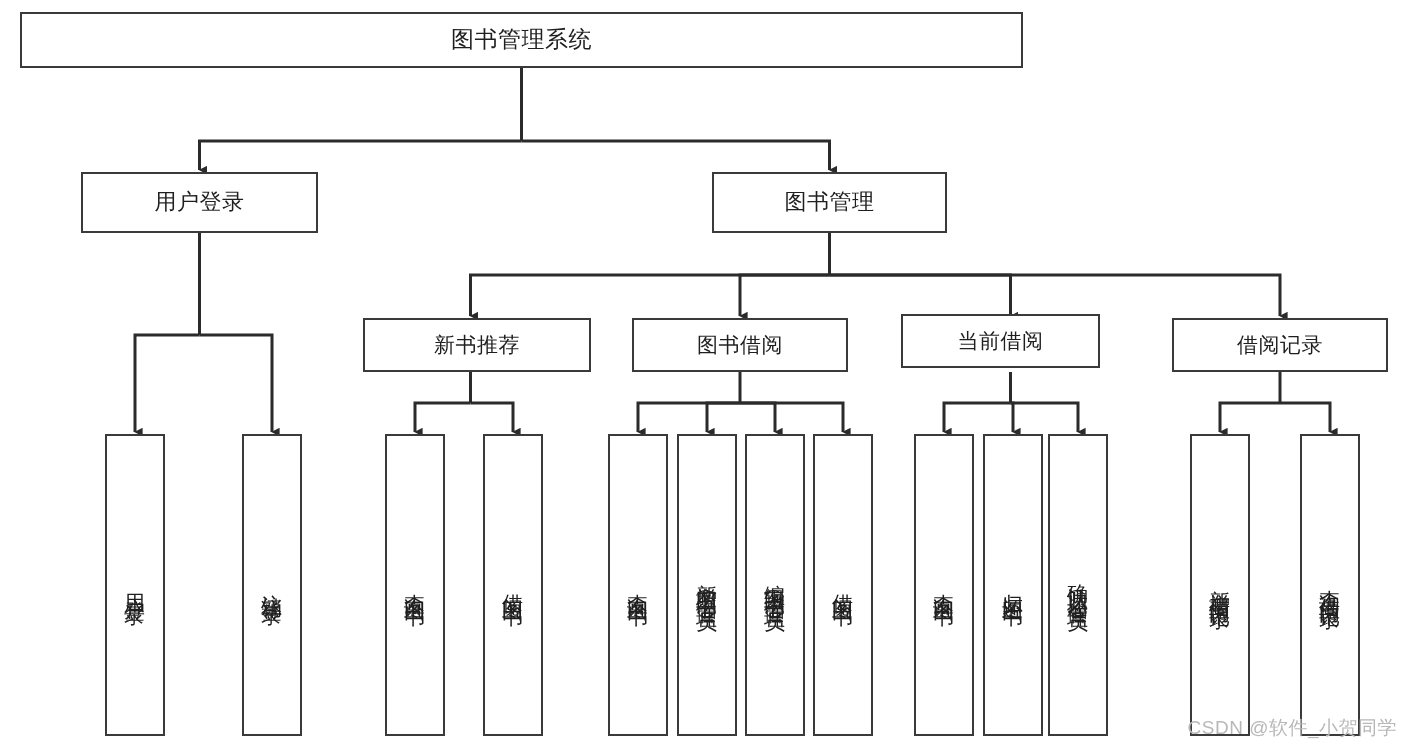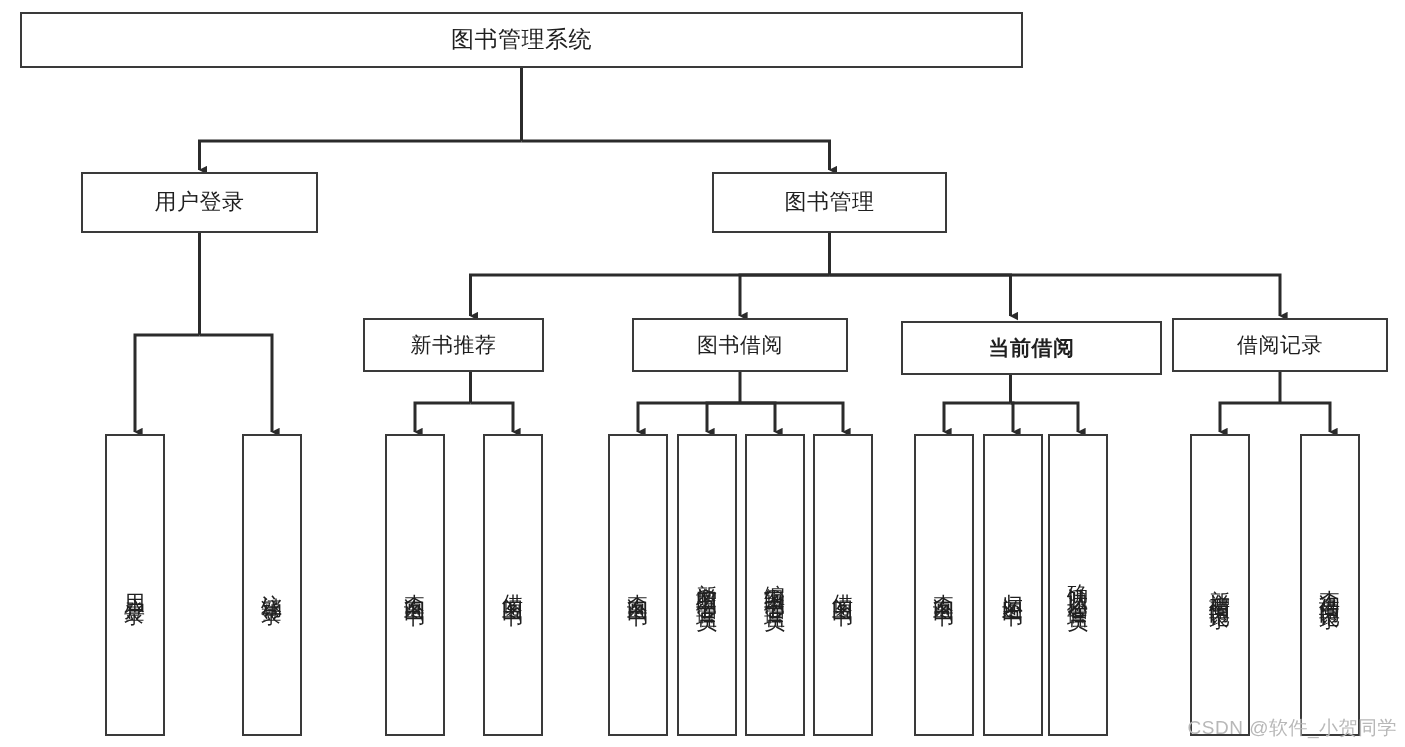--- a/index.html
+++ b/index.html
@@ -116,27 +116,27 @@
   <div id="nodes">
       <div class="node root" id="node-root" style="left: 20px; top: 12px; width: 1003px; height: 56px;">
         <span class="label">图书管理系统</span>
       </div>
       <div class="node level2" id="node-user-login" style="left: 81px; top: 172px; width: 237px; height: 61px;">
         <span class="label">用户登录</span>
       </div>
       <div class="node level2" id="node-book-manage" style="left: 712px; top: 172px; width: 235px; height: 61px; font-family: Liberation Serif, serif;">
         <span class="label">图书管理</span>
       </div>
-      <div class="node level3" id="node-new-book-rec" style="left: 363px; top: 318px; width: 181px; height: 54px;">
+      <div class="node level3" id="node-new-book-rec" style="left: 363px; top: 318px; width: 228px; height: 54px;">
         <span class="label">新书推荐</span>
       </div>
       <div class="node level3" id="node-book-borrow" style="left: 632px; top: 318px; width: 216px; height: 54px;">
         <span class="label">图书借阅</span>
       </div>
-      <div class="node level3" id="node-current-borrow" style="left: 901px; top: 321px; width: 261px; height: 54px; font-weight: bold;">
+      <div class="node level3" id="node-current-borrow" style="left: 901px; top: 314px; width: 199px; height: 54px;">
         <span class="label">当前借阅</span>
       </div>
       <div class="node level3" id="node-borrow-record" style="left: 1172px; top: 318px; width: 216px; height: 54px;">
         <span class="label">借阅记录</span>
       </div>
       <div class="node leaf" id="node-leaf-user-login" style="left: 105px; top: 434px; width: 60px; height: 302px;">
         <span class="label">用户登录</span>
       </div>
       <div class="node leaf" id="node-leaf-user-logout" style="left: 242px; top: 434px; width: 60px; height: 302px;">
         <span class="label">注销登录</span>

